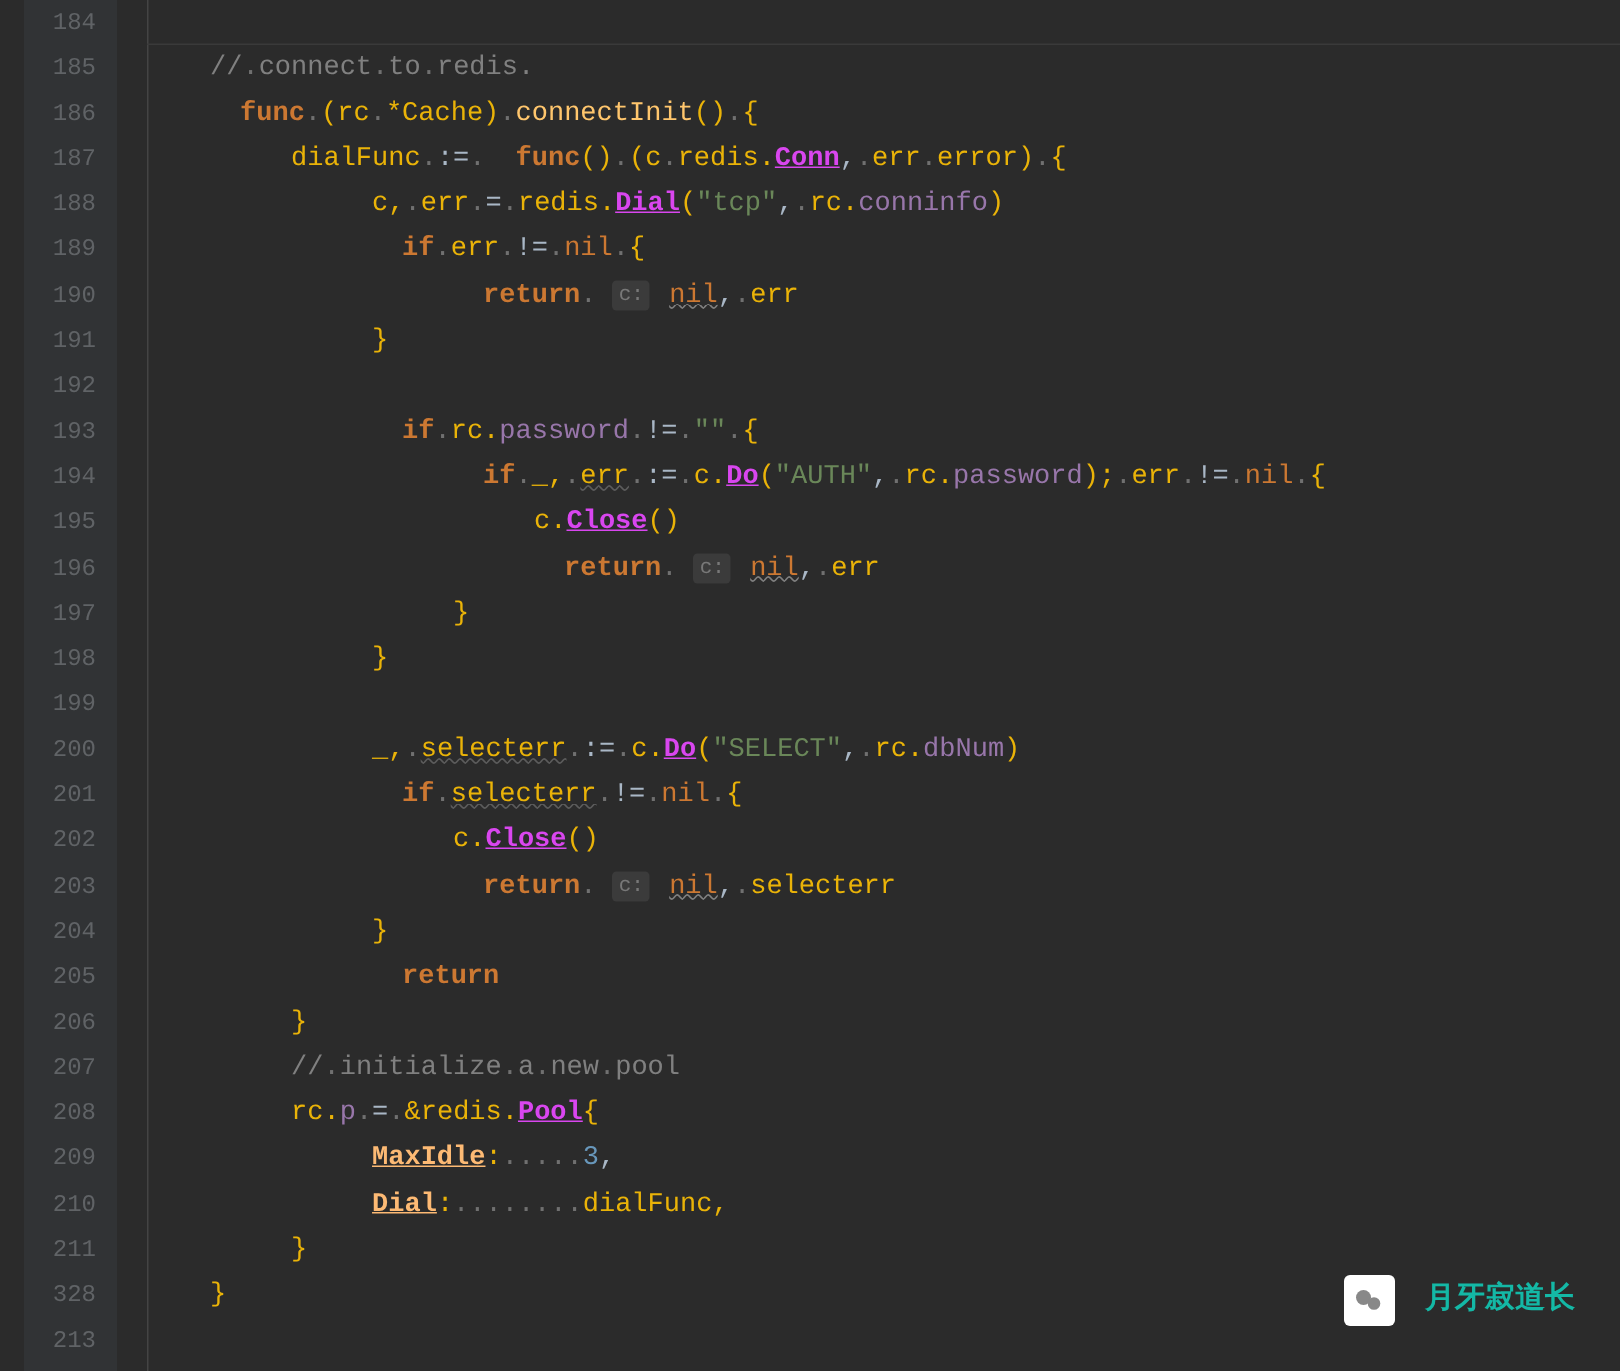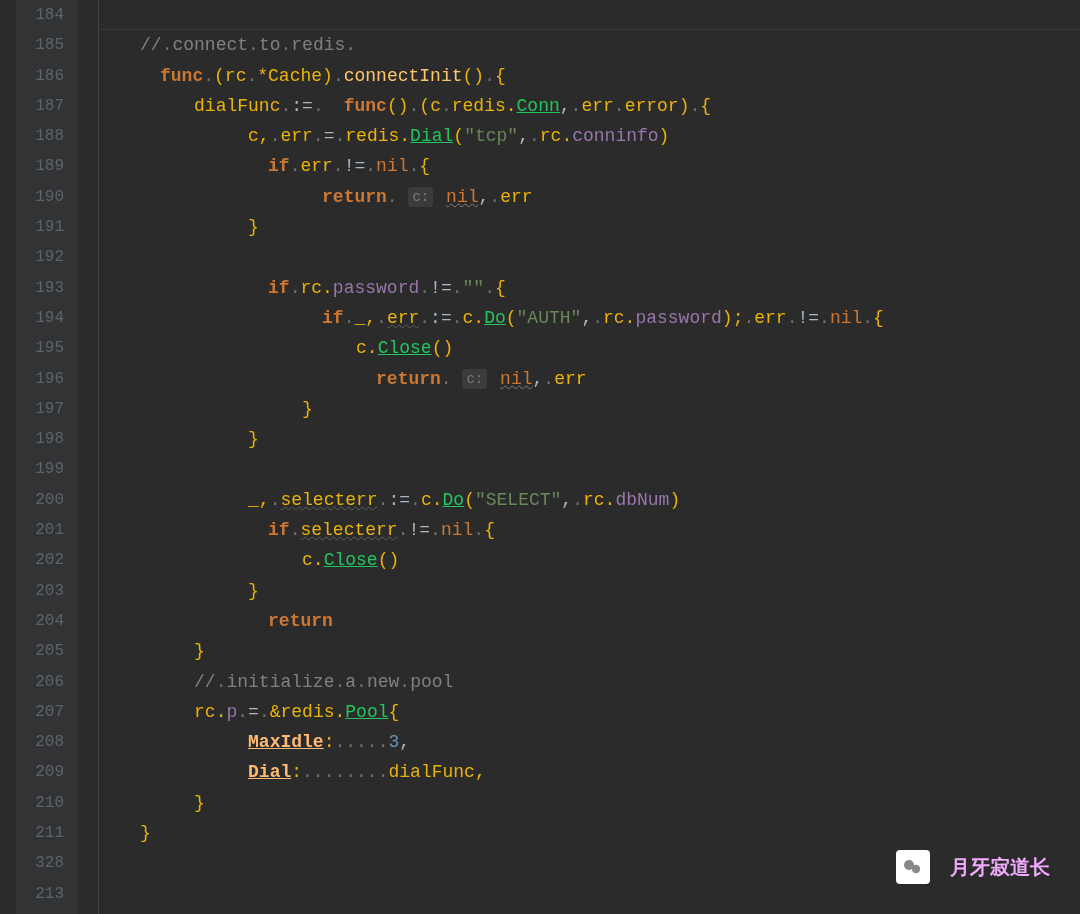--- a/index.html
+++ b/index.html
@@ -56,21 +56,21 @@
     left: 98px;
     right: 0;
     top: 29px;
     height: 1px;
     background: #3a3a3a;
   }
 
   .kw { color: #cc7832; font-weight: bold; margin-left: 20px; }
   .kw-n { color: #cc7832; }
   .fn { color: #ffc66d; }
-  .fn-u { color: #22c55e; text-decoration: underline; font-weight: normal;}
+  .fn-u { color: #d946ef; text-decoration: underline; font-weight: bold;}
   .fn-u2 { color: #fdba74; text-decoration: underline; font-weight: bold;}
   .str { color: #6a8759; }
   .num { color: #6897bb; }
   .cmt { color: #808080; }
   .ident { color: #eab308; }
   .field { color: #9876aa; }
   .warn { text-decoration: underline wavy #808080; text-decoration-thickness:1px; }
   .warn2 { text-decoration: underline wavy #5c5c5c; text-decoration-thickness:1px;}
   .hint {
     display:inline-block;
@@ -86,22 +86,22 @@
   .dot { color:#707070; }
   .op { color:#a9b7c6; }
 
   .watermark {
     position: absolute;
     right: 30px;
     bottom: 30px;
     display: flex;
     align-items: center;
     gap: 20px;
-    color: #f0abfc;
-    font-family: Liberation Serif, serif;
+    color: #14b8a6;
+    font-family: Liberation Mono, monospace;
     font-size: 20px;
     font-weight: 600;
     pointer-events: none;
   }
   .watermark .wicon {
     width: 34px;
     height: 34px;
     background: #fff;
     border-radius: 4px;
     display:flex; align-items:center; justify-content:center;
@@ -157,20 +157,21 @@
       <div class="line">               <span class="kw">if</span><span class="dot">.</span><span class="ident">rc.</span><span class="field">password</span><span class="dot">.</span><span class="op">!=</span><span class="dot">.</span><span class="str">""</span><span class="dot">.</span><span class="ident">{</span></div>
       <div class="line">                    <span class="kw">if</span><span class="dot">.</span><span class="ident">_,</span><span class="dot">.</span><span class="ident warn2">err</span><span class="dot">.</span><span class="op">:=</span><span class="dot">.</span><span class="ident">c.</span><span class="fn-u">Do</span><span class="ident">(</span><span class="str">"AUTH"</span><span class="op">,</span><span class="dot">.</span><span class="ident">rc.</span><span class="field">password</span><span class="ident">);</span><span class="dot">.</span><span class="ident">err</span><span class="dot">.</span><span class="op">!=</span><span class="dot">.</span><span class="kw-n">nil</span><span class="dot">.</span><span class="ident">{</span></div>
       <div class="line">                         <span class="ident">c.</span><span class="fn-u">Close</span><span class="ident">()</span></div>
       <div class="line">                         <span class="kw">return</span><span class="dot">. </span><span class="hint">c:</span><span> </span><span class="kw-n warn">nil</span><span class="op">,</span><span class="dot">.</span><span class="ident">err</span></div>
       <div class="line">                    <span class="ident">}</span></div>
       <div class="line">               <span class="ident">}</span></div>
       <div class="line"></div>
       <div class="line">               <span class="ident">_,</span><span class="dot">.</span><span class="ident warn2">selecterr</span><span class="dot">.</span><span class="op">:=</span><span class="dot">.</span><span class="ident">c.</span><span class="fn-u">Do</span><span class="ident">(</span><span class="str">"SELECT"</span><span class="op">,</span><span class="dot">.</span><span class="ident">rc.</span><span class="field">dbNum</span><span class="ident">)</span></div>
       <div class="line">               <span class="kw">if</span><span class="dot">.</span><span class="ident warn2">selecterr</span><span class="dot">.</span><span class="op">!=</span><span class="dot">.</span><span class="kw-n">nil</span><span class="dot">.</span><span class="ident">{</span></div>
       <div class="line">                    <span class="ident">c.</span><span class="fn-u">Close</span><span class="ident">()</span></div>
+      <div class="line">                    <span class="kw">return</span><span class="dot">. </span><span class="hint">c:</span><span> </span><span class="kw-n warn">nil</span><span class="op">,</span><span class="dot">.</span><span class="ident">selecterr</span></div>
       <div class="line">               <span class="ident">}</span></div>
       <div class="line">               <span class="kw">return</span></div>
       <div class="line">          <span class="ident">}</span></div>
       <div class="line">          <span class="cmt">//</span><span class="dot">.</span><span class="cmt">initialize</span><span class="dot">.</span><span class="cmt">a</span><span class="dot">.</span><span class="cmt">new</span><span class="dot">.</span><span class="cmt">pool</span></div>
       <div class="line">          <span class="ident">rc.</span><span class="field">p</span><span class="dot">.</span><span class="op">=</span><span class="dot">.</span><span class="ident">&amp;redis.</span><span class="fn-u">Pool</span><span class="ident">{</span></div>
       <div class="line">               <span class="fn-u2">MaxIdle</span><span class="ident">:</span><span class="dot">.....</span><span class="num">3</span><span class="op">,</span></div>
       <div class="line">               <span class="fn-u2">Dial</span><span class="ident">:</span><span class="dot">........</span><span class="ident">dialFunc,</span></div>
       <div class="line">          <span class="ident">}</span></div>
       <div class="line">     <span class="ident">}</span></div>
     </div>

